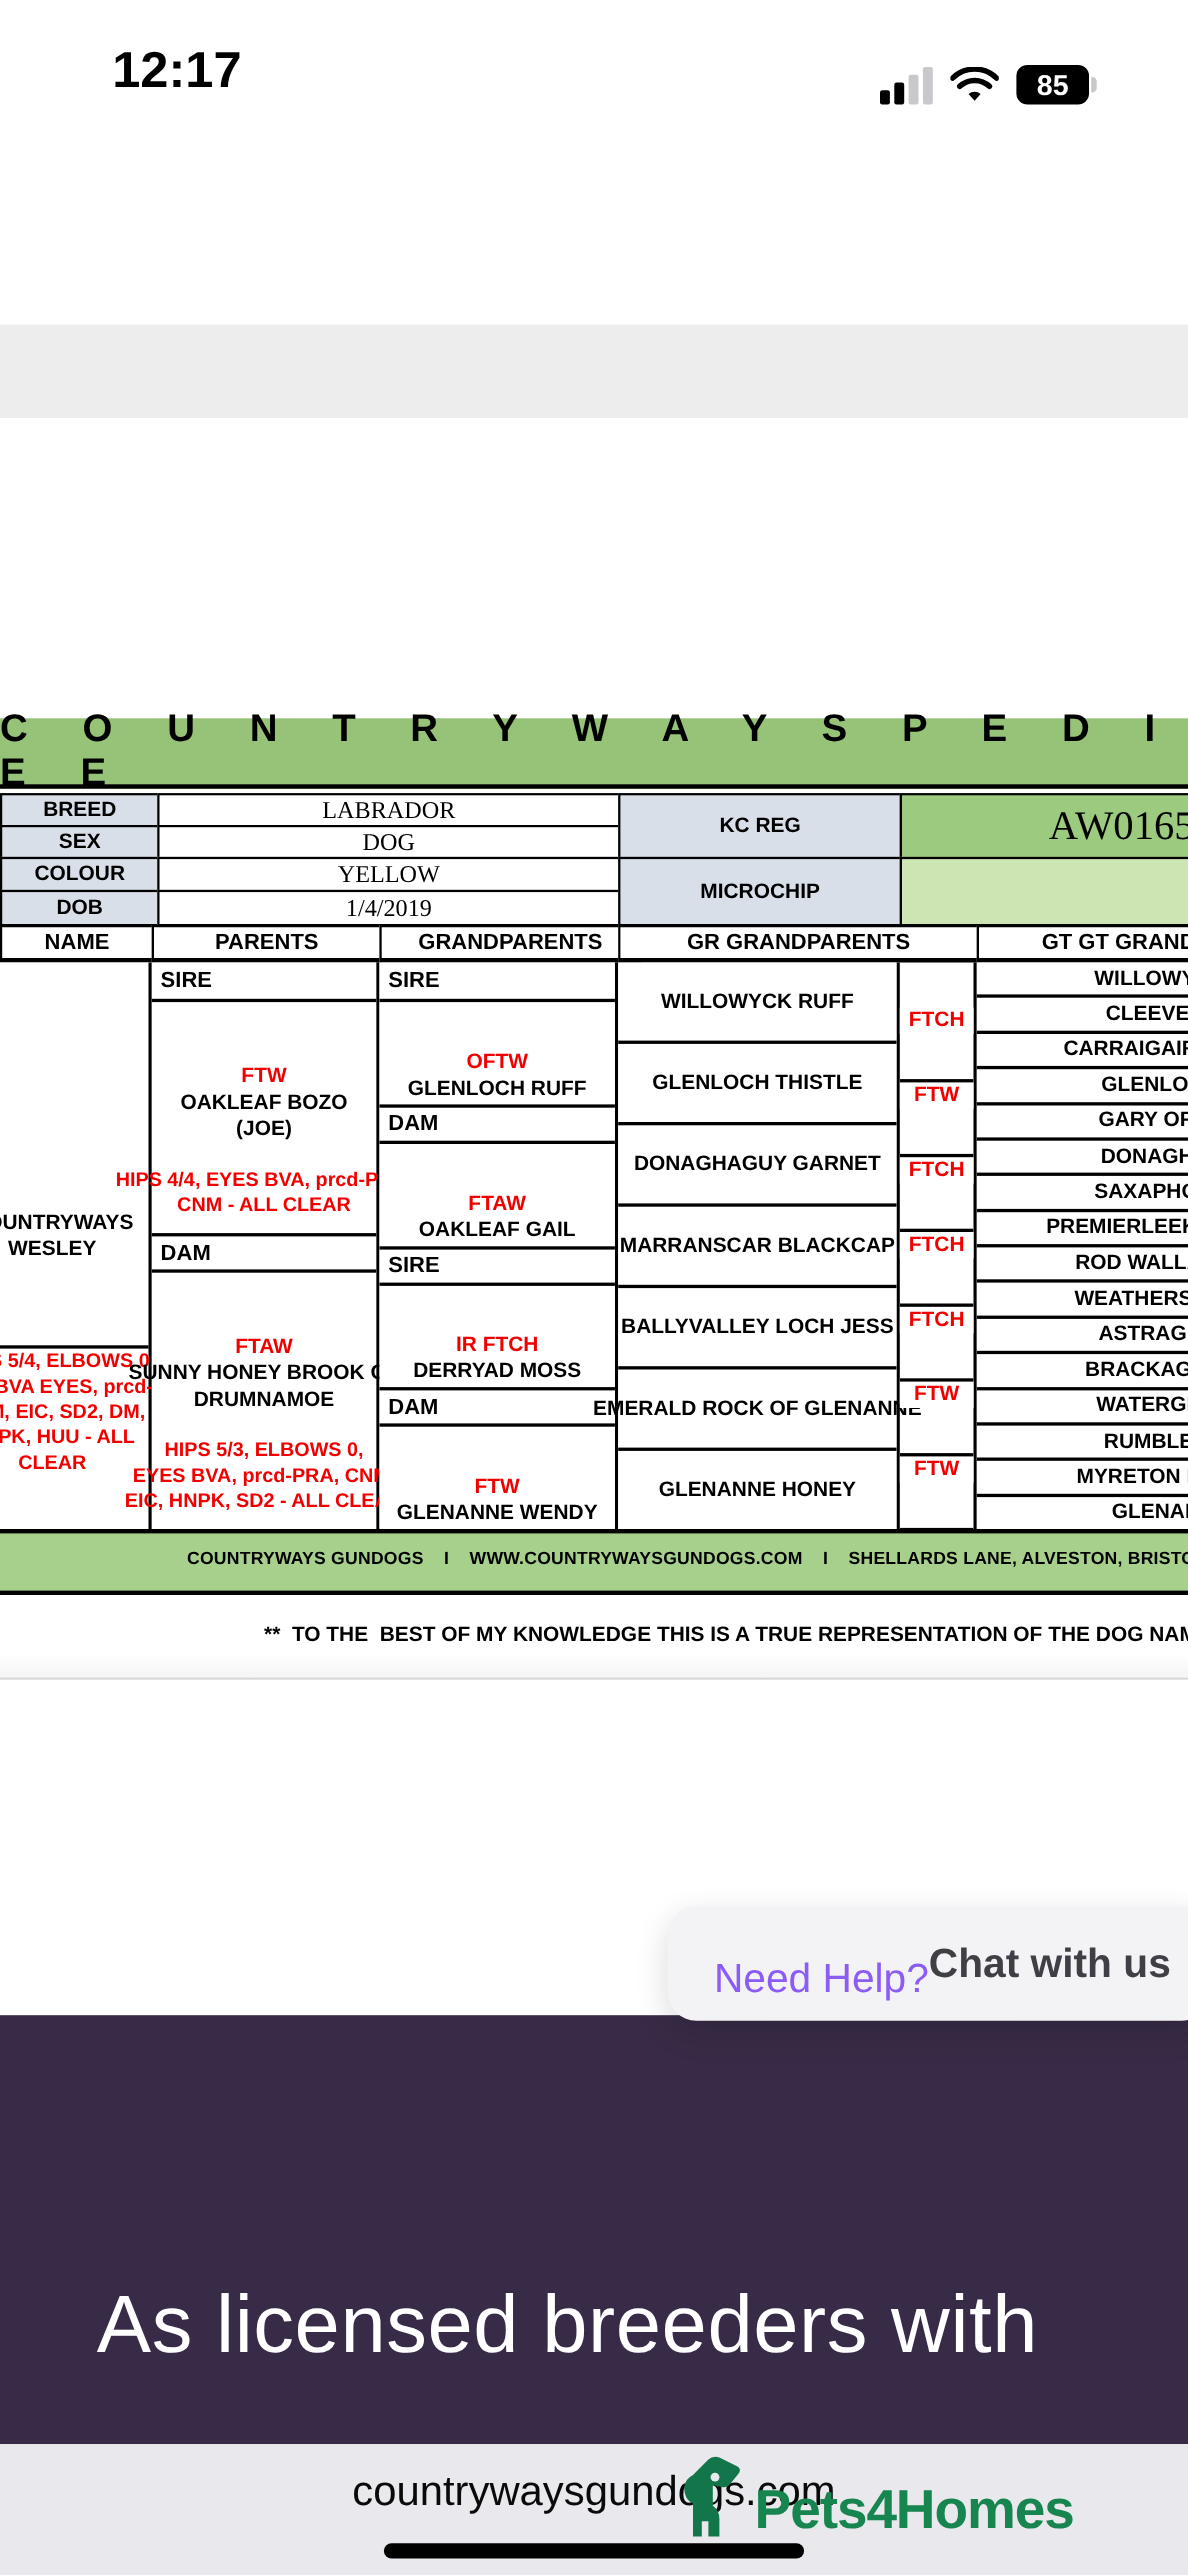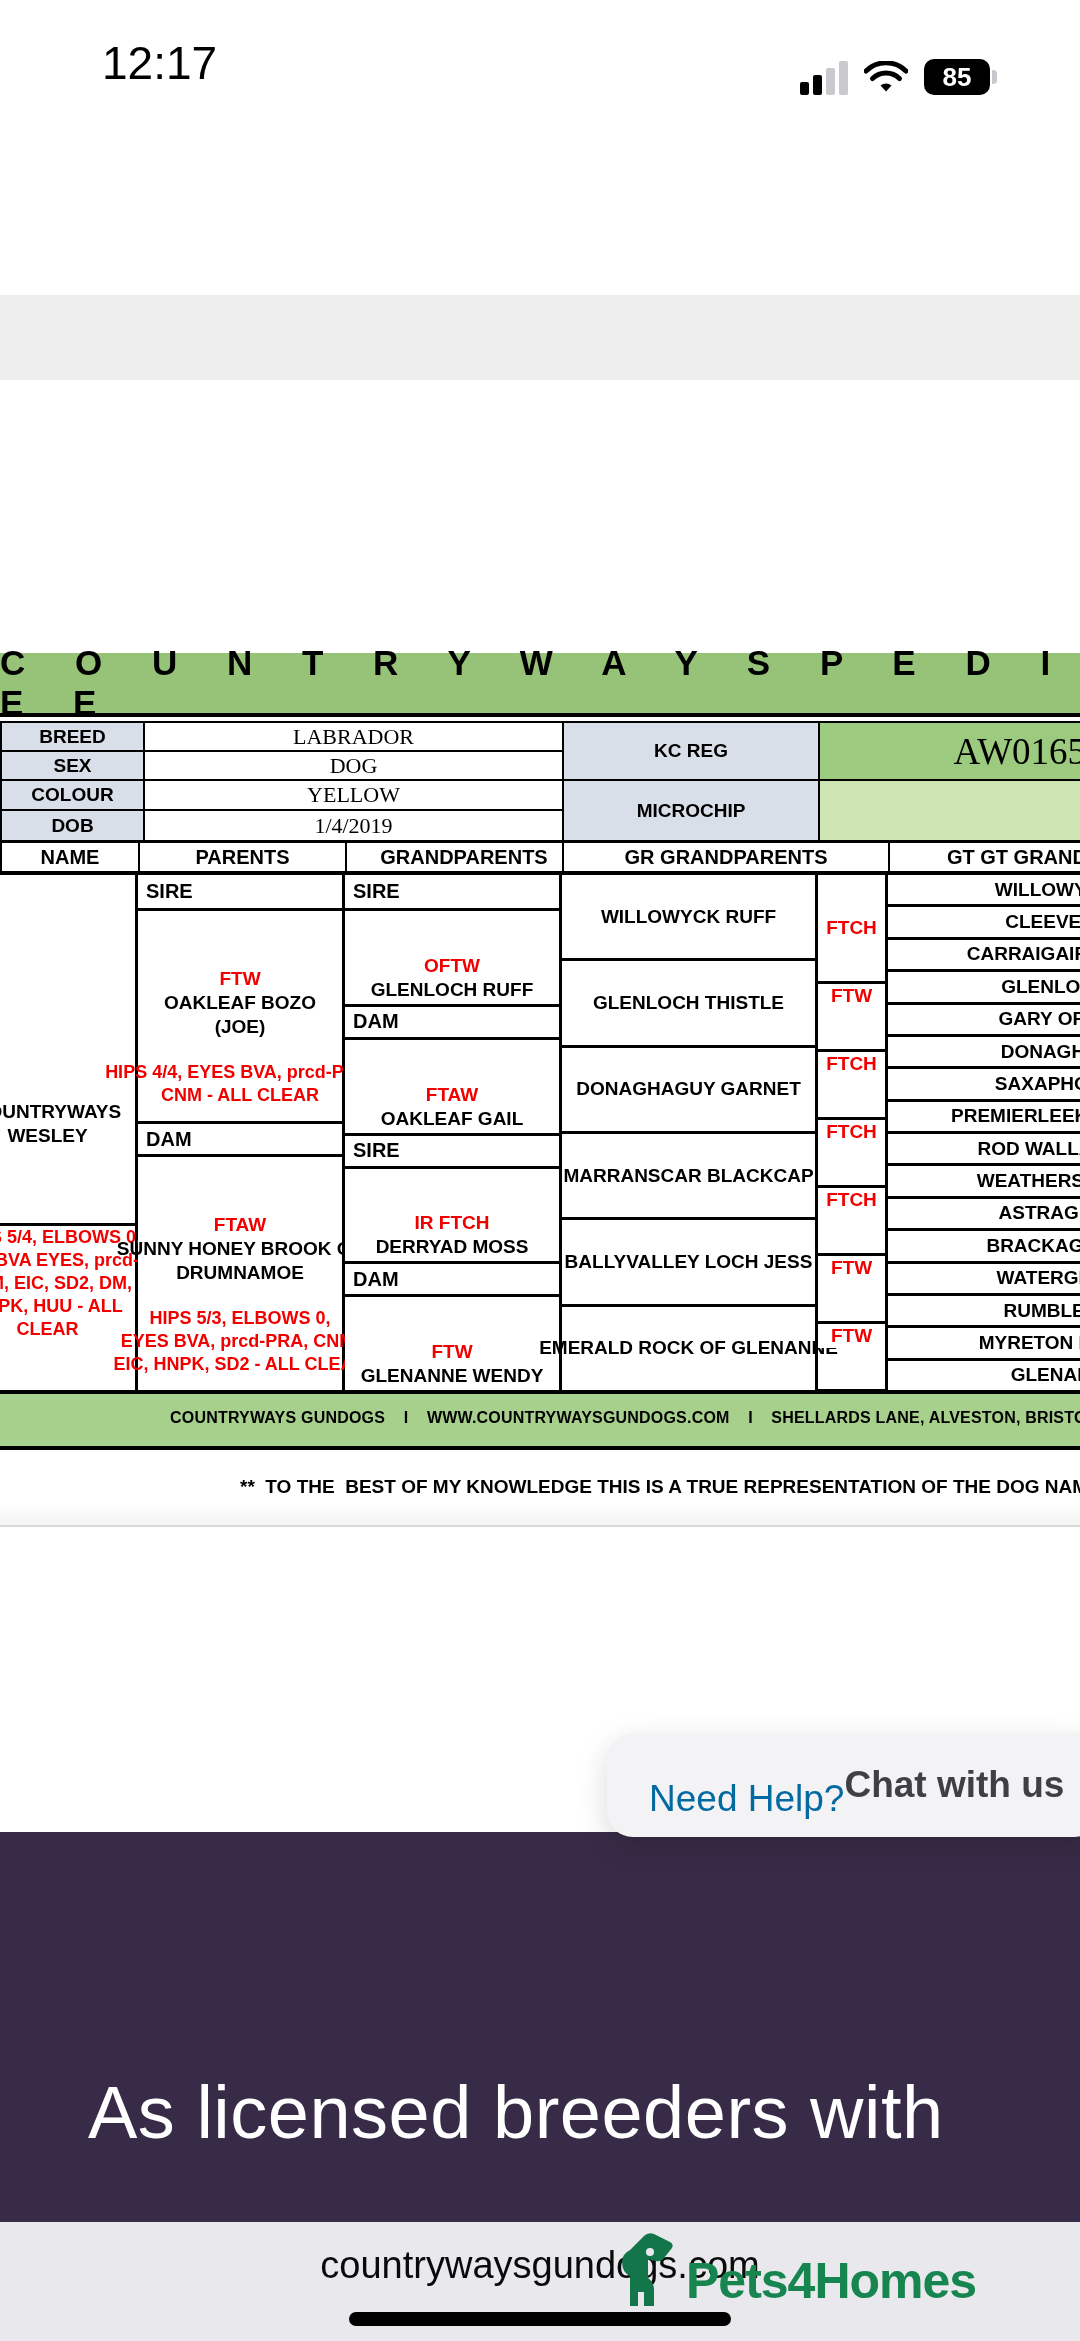--- a/index.html
+++ b/index.html
@@ -3,21 +3,21 @@
 <meta charset="utf-8">
 <style>
   * { margin:0; padding:0; box-sizing:border-box; }
   html,body { background:#fff; }
   body {
     position:relative; width:1080px; height:2341px; overflow:hidden;
     font-family:"Liberation Sans", sans-serif; color:#000;
   }
   
   .statusbar { position:absolute; top:0; left:0; width:1080px; height:130px; background:#fff; }
-  .time { position:absolute; left:102px; top:36px; font-size:46px; font-weight:400; letter-spacing:0; }
+  .time { position:absolute; left:102px; top:36px; font-size:46px; font-weight:700; letter-spacing:0; }
   .sb-icons { position:absolute; right:90px; top:55px; display:flex; align-items:flex-end; gap:16px; }
   .sig { display:flex; align-items:flex-end; gap:4px; height:40px; }
   .sig i { display:block; width:9px; border-radius:2px; background:#c9c9cd; }
   .sig i:nth-child(1){height:13px;background:#000;}
   .sig i:nth-child(2){height:20px;background:#000;}
   .sig i:nth-child(3){height:27px;}
   .sig i:nth-child(4){height:34px;}
   .battery { position:relative; width:66px; height:36px; background:#000; border-radius:10px;
              color:#fff; font-size:26px; font-weight:700; display:flex; align-items:center; justify-content:center; }
   .battery:after { content:""; position:absolute; right:-7px; top:11px; width:5px; height:14px;
@@ -62,21 +62,21 @@
                 border-top:4px solid #000; border-bottom:4px solid #000; }
   .doc-footer span { position:absolute; left:170px; top:15px; font-weight:700; font-size:16px;
                      white-space:pre; letter-spacing:.2px; }
   .disclaimer { position:absolute; top:797px; left:0; width:100%; height:77px;
                 background:linear-gradient(#ffffff 70%, #f5f5f6); border-bottom:2px solid #d8d8d8; }
   .disclaimer span { position:absolute; left:240px; top:26px; font-weight:700; font-size:19px; white-space:pre; }
   
   .chat { position:absolute; top:1733px; left:607px; width:493px; height:104px; background:#f3f3f5;
           border-radius:26px; box-shadow:0 10px 30px rgba(0,0,0,.15);
           display:flex; align-items:center; padding-left:42px; z-index:5; cursor:pointer; }
-  .chat .pre { font-size:37px; color:#0369a1;margin-top:28px; }
+  .chat .pre { font-size:37px; color:#8b5cf6;margin-top:28px; }
   .chat .cta { font-size:37px; color:#3f3f46; font-weight:700; }
   
   .banner { position:absolute; top:1832px; left:0; width:1080px; height:390px; background:#382b47; }
   .banner h2 { position:absolute; left:88px; top:238px; color:#fff; font-size:74px; font-weight:400;
                white-space:nowrap; letter-spacing:.5px; }
   
   .urlbar { position:absolute; top:2222px; left:0; width:1080px; height:119px; background:#e9e8ec; }
   .urlbar .url { position:absolute; left:0; width:100%; top:22px; text-align:center; font-size:38px; color:#0a0a0a; }
   .p4h { position:absolute; left:612px; top:8px; display:flex; align-items:flex-end; z-index:3; cursor:pointer; }
   .p4h svg { width:80px; height:80px; }
@@ -202,20 +202,23 @@
       </div>
       <div class="tcell">
         <div class="nm">MARRANSCAR BLACKCAP</div>
       </div>
       <div class="tcell">
         <div class="nm">BALLYVALLEY LOCH JESS</div>
       </div>
       <div class="tcell">
         <div class="nm">EMERALD ROCK OF GLENANNE</div>
       </div>
+      <div class="tcell">
+        <div class="nm">GLENANNE HONEY</div>
+      </div>
     </div>
   <div class="tcol col-ttl" id="ttl-col">
       <div class="tcell ttl">FTCH</div>
       <div class="tcell ttl">FTW</div>
       <div class="tcell ttl">FTCH</div>
       <div class="tcell ttl">FTCH</div>
       <div class="tcell ttl">FTCH</div>
       <div class="tcell ttl">FTW</div>
       <div class="tcell ttl">FTW</div>
       <div class="tcell ttl">FTW</div>

